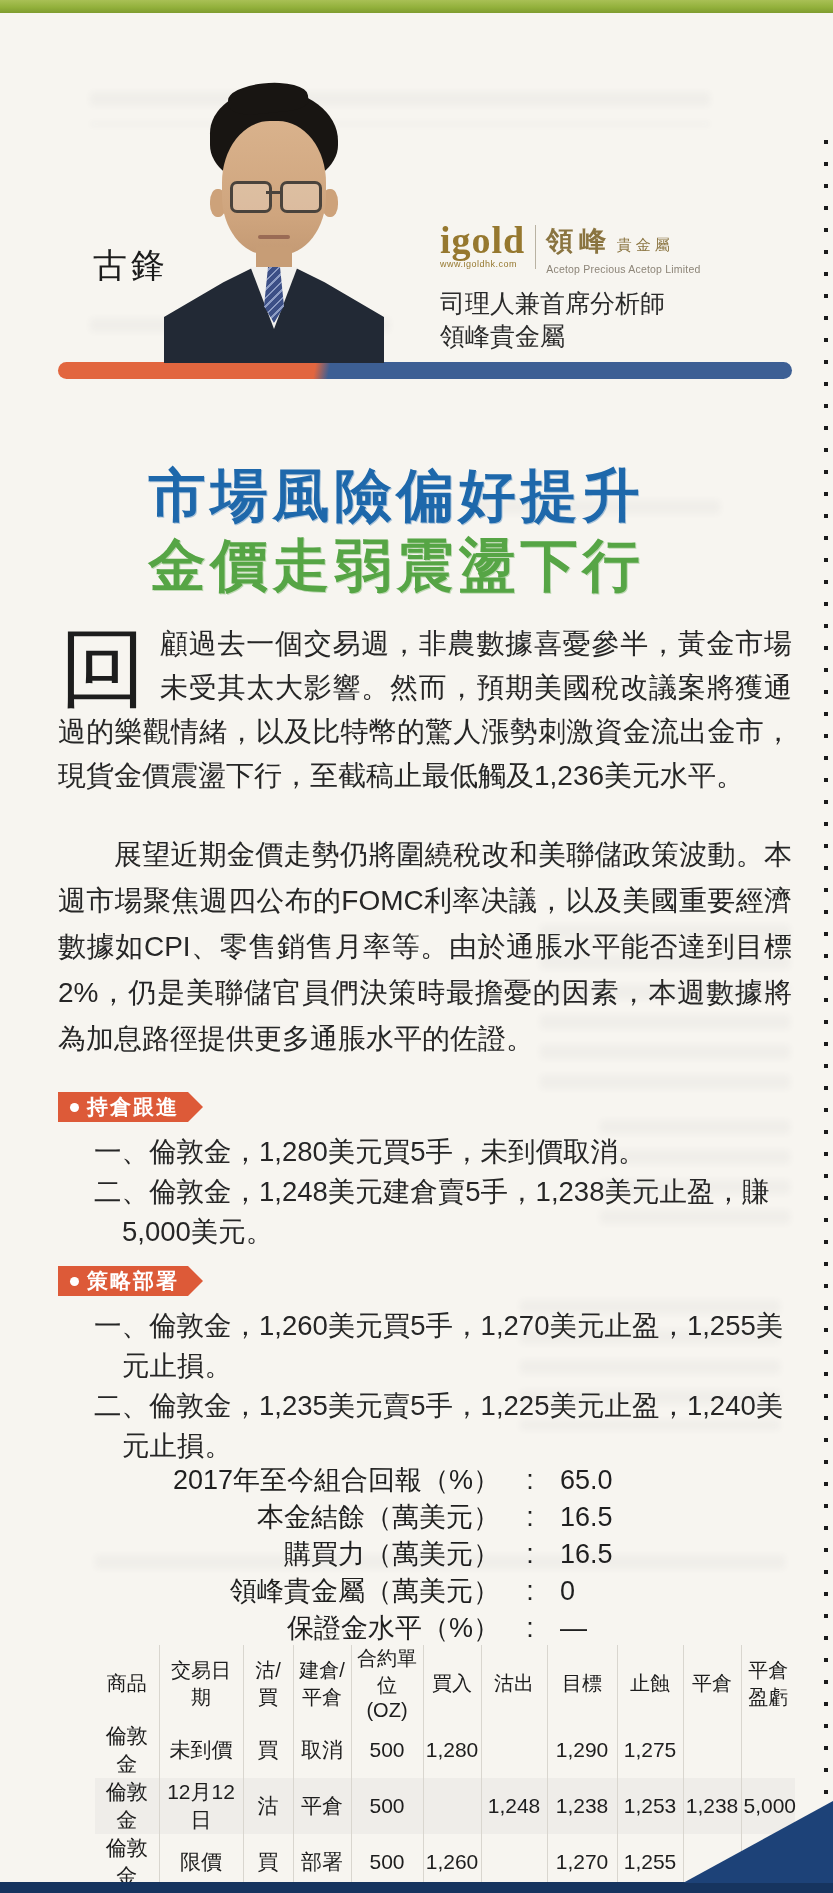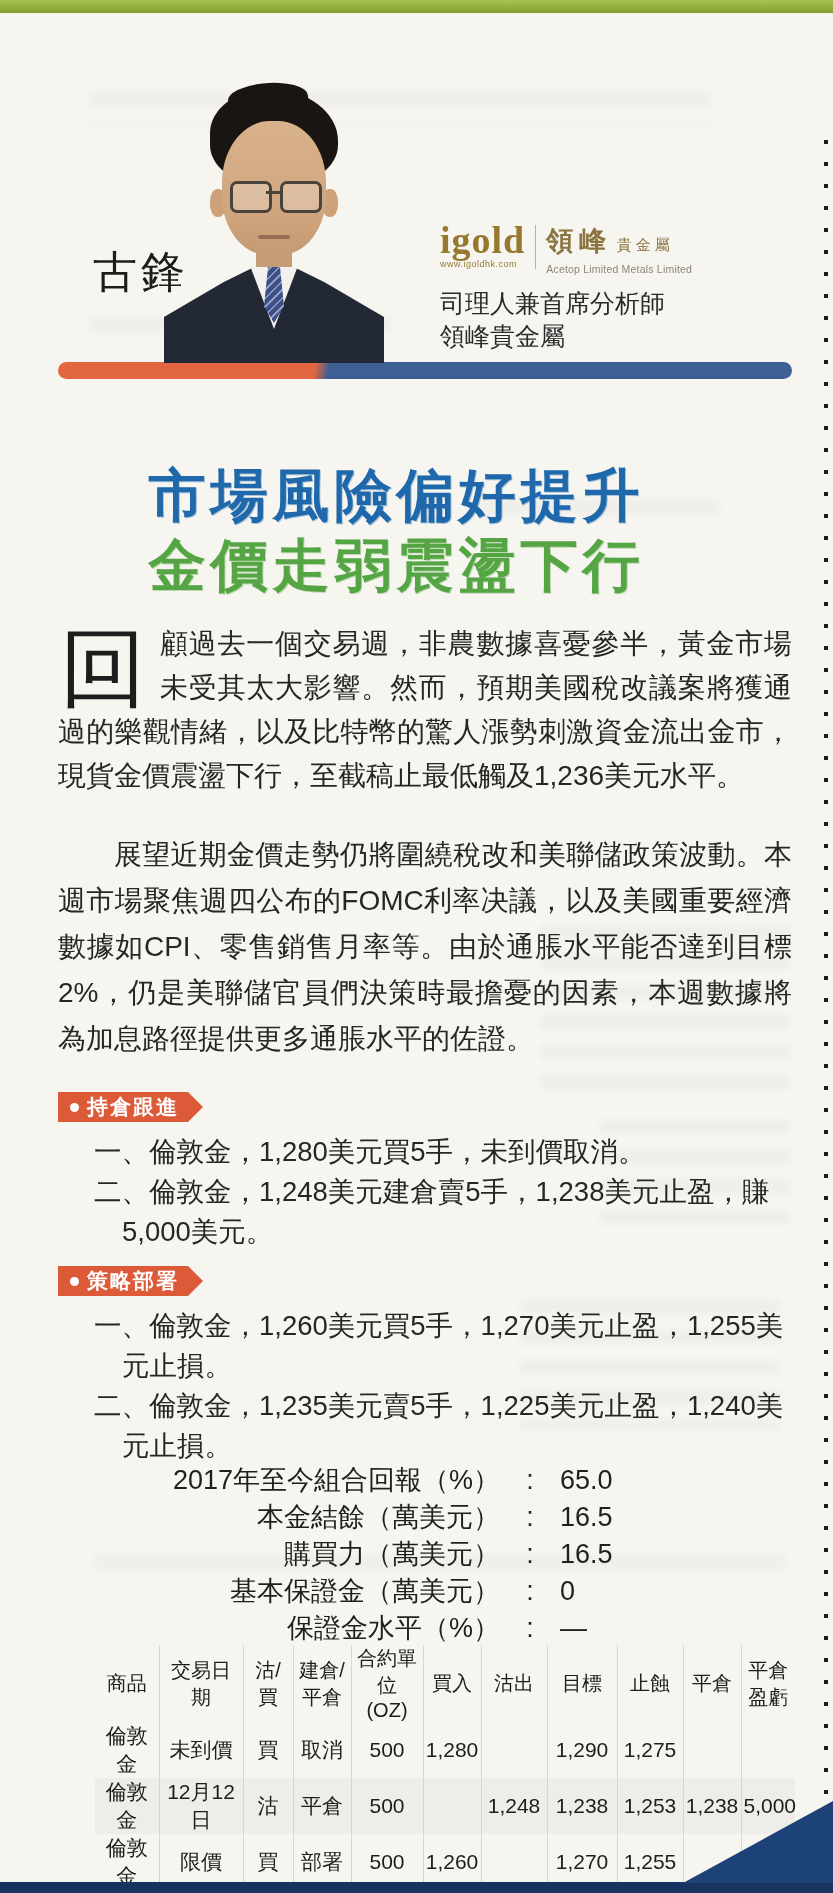--- a/index.html
+++ b/index.html
@@ -19,21 +19,21 @@
   .bottom-bar{bottom:0;left:0;width:833px;height:11px;background:#16345f;}
   .corner-triangle{bottom:10px;right:0;width:0;height:0;
     border-bottom:82px solid #1d4278;border-left:150px solid transparent;}
 
   
   .artifact{background:repeating-linear-gradient(180deg,rgba(60,60,70,.5) 0 14px,transparent 14px 30px);
     opacity:.07;filter:blur(3px);pointer-events:none;}
 
   
   .header{top:85px;left:58px;width:734px;height:280px;}
-  .analyst-name{position:absolute;left:35px;top:158px;font-size:44px;color:#1c1c1c;letter-spacing:4px;}
+  .analyst-name{position:absolute;left:35px;top:158px;font-size:34px;color:#1c1c1c;letter-spacing:4px;}
   .photo{position:absolute;left:100px;top:0;width:232px;height:278px;z-index:3;}
   .hair{position:absolute;left:52px;top:4px;width:128px;height:96px;background:#181512;
     border-radius:46% 54% 42% 42%;}
   .hair-top{position:absolute;left:70px;top:-2px;width:80px;height:30px;background:#181512;
     border-radius:50% 60% 30% 40%;transform:rotate(-6deg);}
   .face{position:absolute;left:64px;top:36px;width:104px;height:134px;
     background:linear-gradient(180deg,#d9b28c 0%,#cfa57e 70%,#c49a74 100%);
     border-radius:46% 46% 44% 44%;}
   .ear-l,.ear-r{position:absolute;top:104px;width:16px;height:28px;background:#cda27a;border-radius:45%;}
   .ear-l{left:52px;} .ear-r{left:164px;}
@@ -144,21 +144,21 @@
 
   <div class="logo-block">
     <div>
       <span class="logo-word">igold</span>
       <span class="logo-url">www.igoldhk.com</span>
     </div>
     <div class="logo-divider"></div>
     <div>
       <span class="logo-cn">領峰</span>
       <span class="logo-cn-suffix">貴金屬</span>
-      <div class="logo-en">Acetop Limited Metals Limited</div>
+      <div class="logo-en">Acetop Precious Acetop Limited</div>
     </div>
   </div>
 
   <div class="role-block">
     <div>司理人兼首席分析師</div>
     <div>領峰貴金屬</div>
   </div>
 </header>
 
 <div class="layer divider-bar"></div>
@@ -200,21 +200,21 @@
       <span class="stat-label">本金結餘（萬美元）</span>
       <span class="stat-colon">:</span>
       <span class="stat-value">16.5</span>
     </div>
     <div class="stat-row">
       <span class="stat-label">購買力（萬美元）</span>
       <span class="stat-colon">:</span>
       <span class="stat-value">16.5</span>
     </div>
     <div class="stat-row">
-      <span class="stat-label">基本保證金（萬美元）</span>
+      <span class="stat-label">領峰貴金屬（萬美元）</span>
       <span class="stat-colon">:</span>
       <span class="stat-value">0</span>
     </div>
     <div class="stat-row">
       <span class="stat-label">保證金水平（%）</span>
       <span class="stat-colon">:</span>
       <span class="stat-value">—</span>
     </div>
   </div>
 

